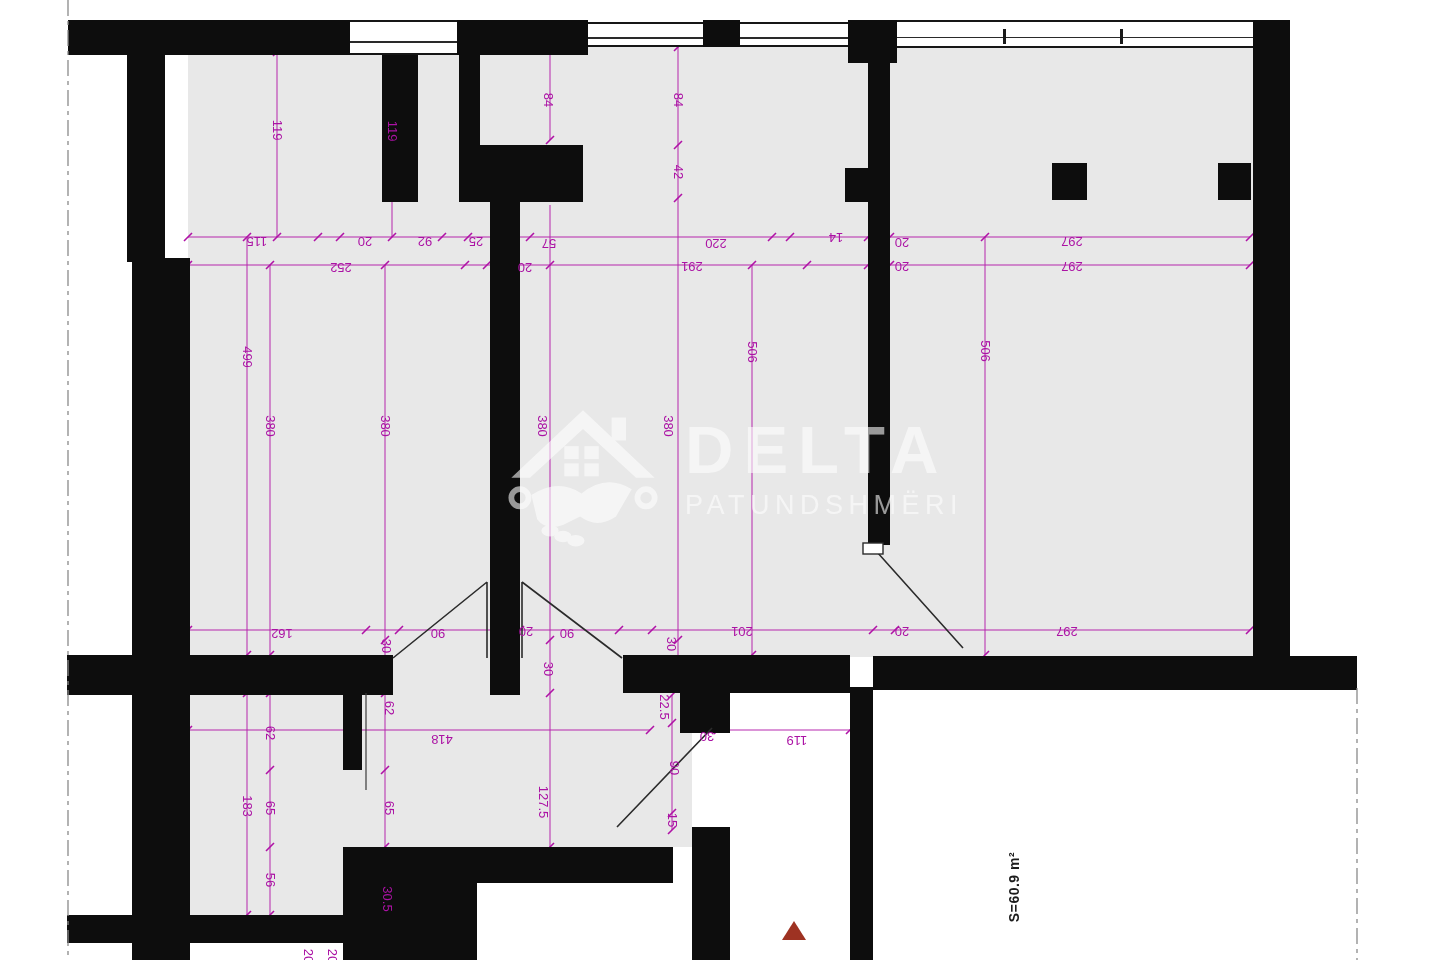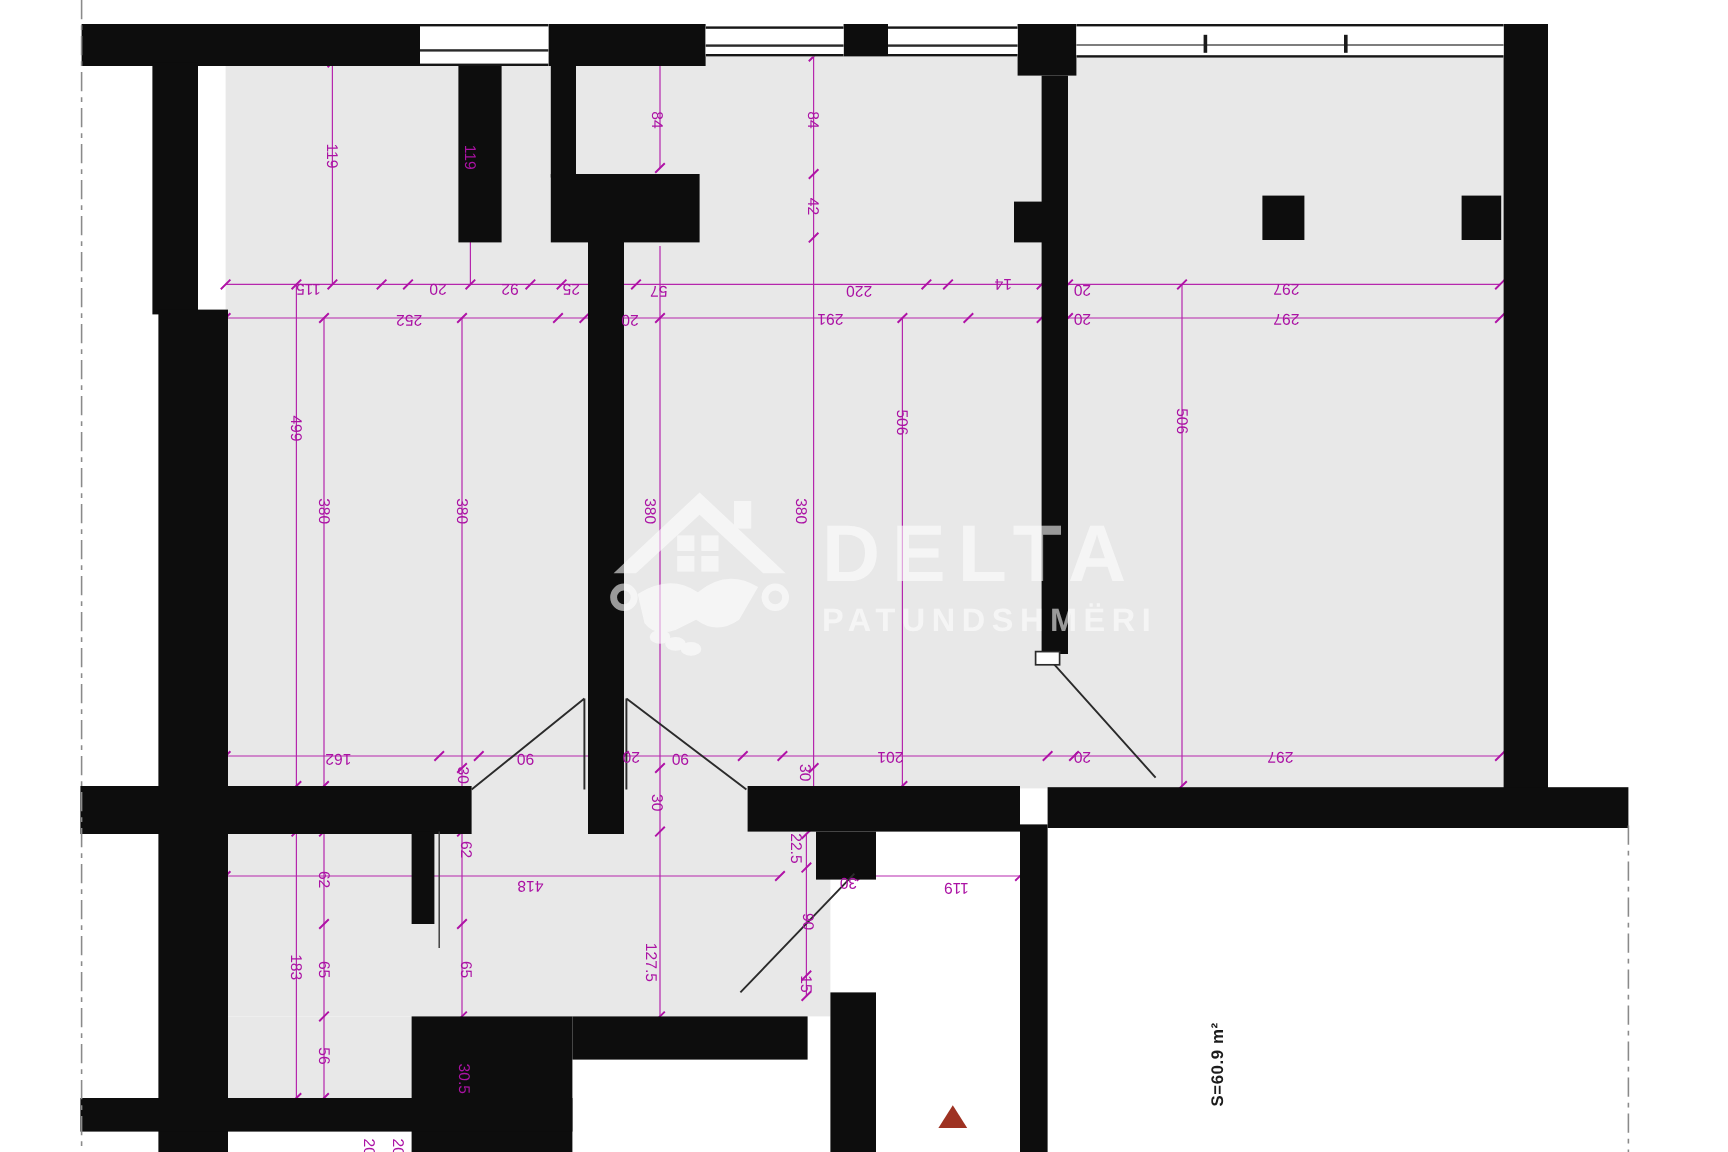--- a/index.html
+++ b/index.html
@@ -19,23 +19,23 @@
   }
   #dim-labels .dim.r90{transform:translate(-50%,-50%) rotate(90deg);}
   #area-label{
     position:absolute;left:1014px;top:887px;color:#1c1c1c;font-size:14px;font-weight:600;
     transform:translate(-50%,-50%) rotate(-90deg);white-space:nowrap;letter-spacing:.5px;
   }
   #watermark{
     position:absolute;left:497px;top:388px;width:470px;height:185px;opacity:.58;
     color:#fff;pointer-events:none;display:flex;align-items:flex-start;
   }
-  #wm-text{position:absolute;left:188px;top:40px;}
+  #wm-text{position:absolute;left:188px;top:28px;}
   #wm-title{font-size:67px;font-weight:bold;letter-spacing:10px;line-height:1;}
-  #wm-sub{font-size:27px;font-weight:700;letter-spacing:5.5px;margin-top:9px;line-height:1;}
+  #wm-sub{font-size:27px;font-weight:400;letter-spacing:5.5px;margin-top:9px;line-height:1;}
   #entrance-marker{
     position:absolute;left:782px;top:921px;width:0;height:0;
     border-left:12px solid transparent;border-right:12px solid transparent;
     border-bottom:19px solid #9e3222;
   }
 </style>
 </head>
 <body>
 
 <div id="plan">

